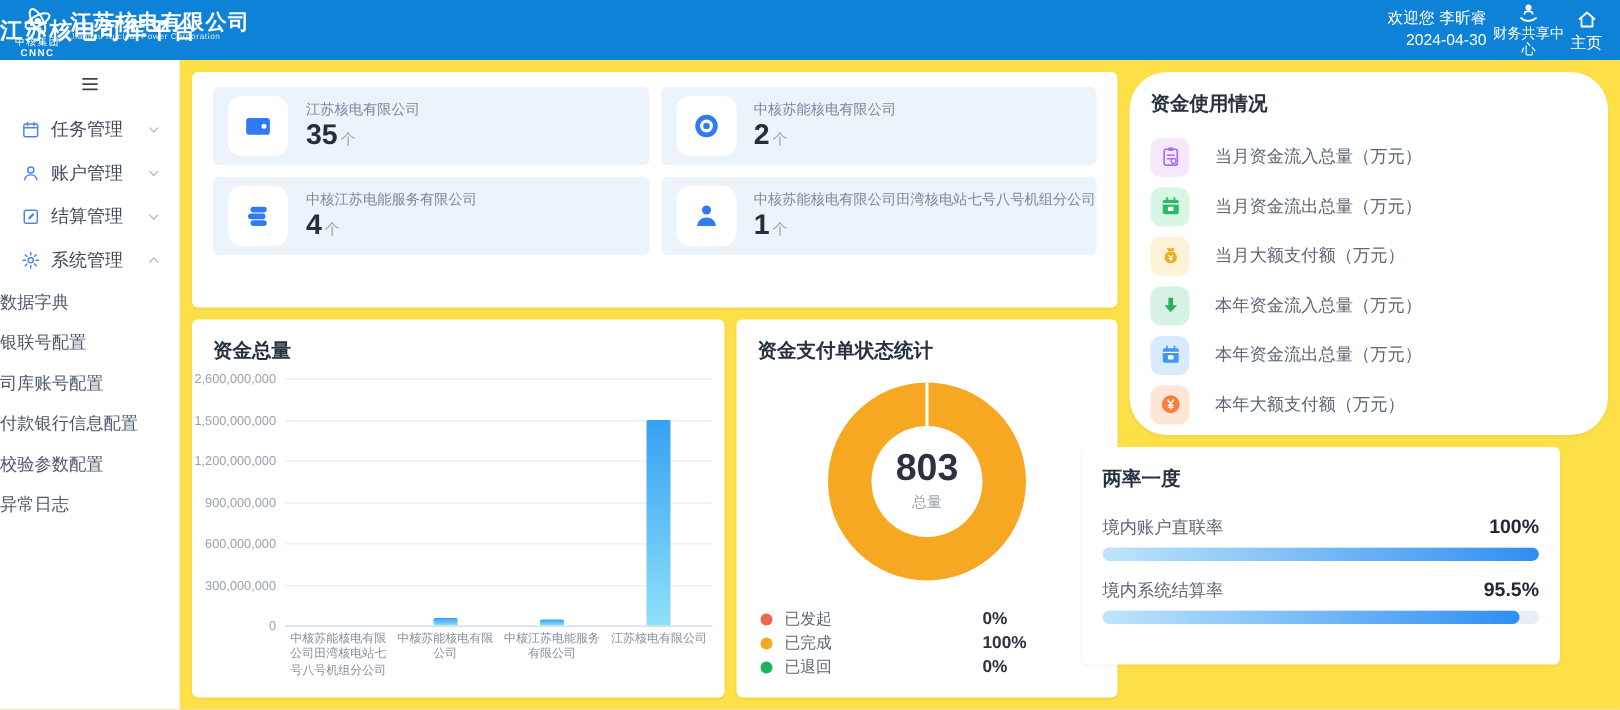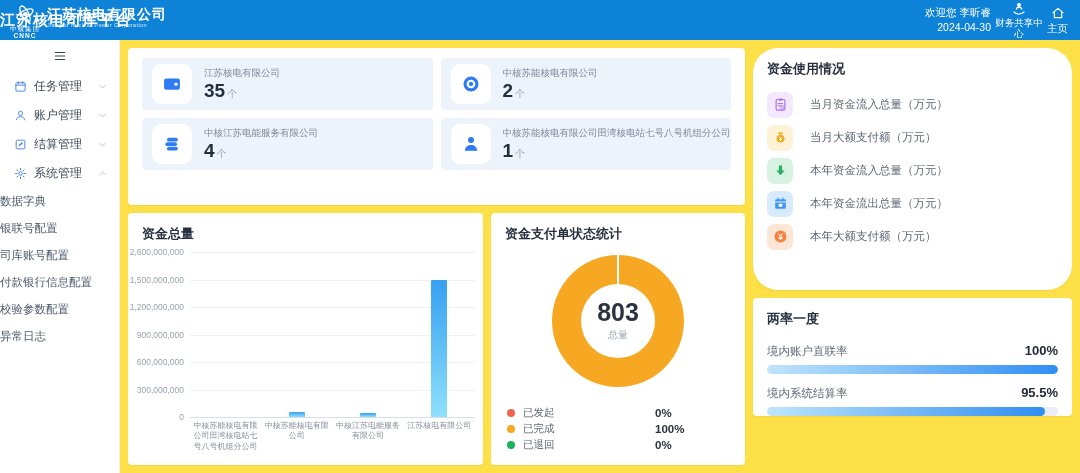--- a/index.html
+++ b/index.html
@@ -40,21 +40,21 @@
   .smi{height:27px;display:flex;align-items:center;font-size:11.5px;color:#4d5869;cursor:pointer;}
 
   
   .content{position:absolute;left:120px;top:40px;right:0;bottom:0;}
   .card{position:absolute;background:#fff;border-radius:4px;box-shadow:0 1px 2px rgba(31,45,61,.06);box-sizing:border-box;}
   .card-title{font-size:13px;font-weight:bold;color:#28313f;padding:12px 14px 0;}
   #card-accounts{left:8px;top:8px;width:617px;height:157px;}
   #card-bar{left:8px;top:173px;width:355px;height:252px;}
   #card-donut{left:371px;top:173px;width:254px;height:252px;}
   #card-usage{left:633px;top:8px;width:319px;height:242px;border-radius:25px;}
-  #card-ratios{left:633px;top:258px;width:319px;height:118px;}
+  #card-ratios{left:601px;top:258px;width:319px;height:145px;}
 
   
   .acct-grid{display:grid;grid-template-columns:1fr 1fr;gap:8px;padding:10px 14px 0;}
   .acct{background:#edf3fb;border-radius:4px;display:flex;align-items:center;height:52px;
         padding:0 10px;box-sizing:border-box;overflow:hidden;}
   .acct-tile{width:40px;height:40px;background:#fff;border-radius:9px;display:flex;align-items:center;
              justify-content:center;color:#2e7bf5;margin-right:12px;flex:0 0 auto;}
   .acct-tile .ic{width:20px;height:20px;}
   .acct-co{font-size:9.5px;color:#7e8798;white-space:nowrap;}
   .acct-num{font-size:19px;font-weight:bold;color:#252e3c;line-height:1.15;}
@@ -375,20 +375,33 @@
                   <rect x="5" y="4" width="14" height="17" rx="2" fill="none" stroke="currentColor" stroke-width="1.8"></rect>
                   <rect x="9" y="2.2" width="6" height="3.6" rx="1.2" fill="currentColor"></rect>
                   <path d="M8.5 10.5h7M8.5 14h4" stroke="currentColor" stroke-width="1.6" fill="none" stroke-linecap="round"></path>
                   <circle cx="15" cy="16.5" r="2.6" fill="none" stroke="currentColor" stroke-width="1.5"></circle>
                 </svg>
               </span>
             </div>
             <span class="ulabel">当月资金流入总量（万元）</span>
           </div>
           <div class="urow">
+            <div class="utile" style="background: rgb(215, 246, 228); color: rgb(44, 185, 106);">
+              <span class="ic ">
+                <svg viewBox="0 0 24 24">
+                  <rect x="3.5" y="5" width="17" height="15.5" rx="2" fill="currentColor"></rect>
+                  <path d="M8 3v4M16 3v4" stroke="currentColor" stroke-width="1.8" fill="none" stroke-linecap="round"></path>
+                  <path d="M3.5 9.5h17" stroke="#fff" stroke-width="1.4"></path>
+                  <rect x="9" y="12.5" width="6" height="4.5" rx="1" fill="#fff"></rect>
+                </svg>
+              </span>
+            </div>
+            <span class="ulabel">当月资金流出总量（万元）</span>
+          </div>
+          <div class="urow">
             <div class="utile" style="background: rgb(253, 242, 214); color: rgb(240, 172, 31);">
               <span class="ic ">
                 <svg viewBox="0 0 24 24">
                   <path d="M9.3 7.3L7.8 4h8.4l-1.5 3.3z" fill="currentColor"></path>
                   <path d="M9.3 7.8h5.4c2.2 1.3 3.8 3.4 3.8 6 0 3.6-2.9 6.2-6.5 6.2S5.5 17.4 5.5 13.8c0-2.6 1.6-4.7 3.8-6z" fill="currentColor"></path>
                   <path d="M10 11.5l2 2.4 2-2.4M12 13.9v3.3M10.2 15h3.6" stroke="#fff" stroke-width="1.3" fill="none" stroke-linecap="round"></path>
                 </svg>
               </span>
             </div>
             <span class="ulabel">当月大额支付额（万元）</span>

